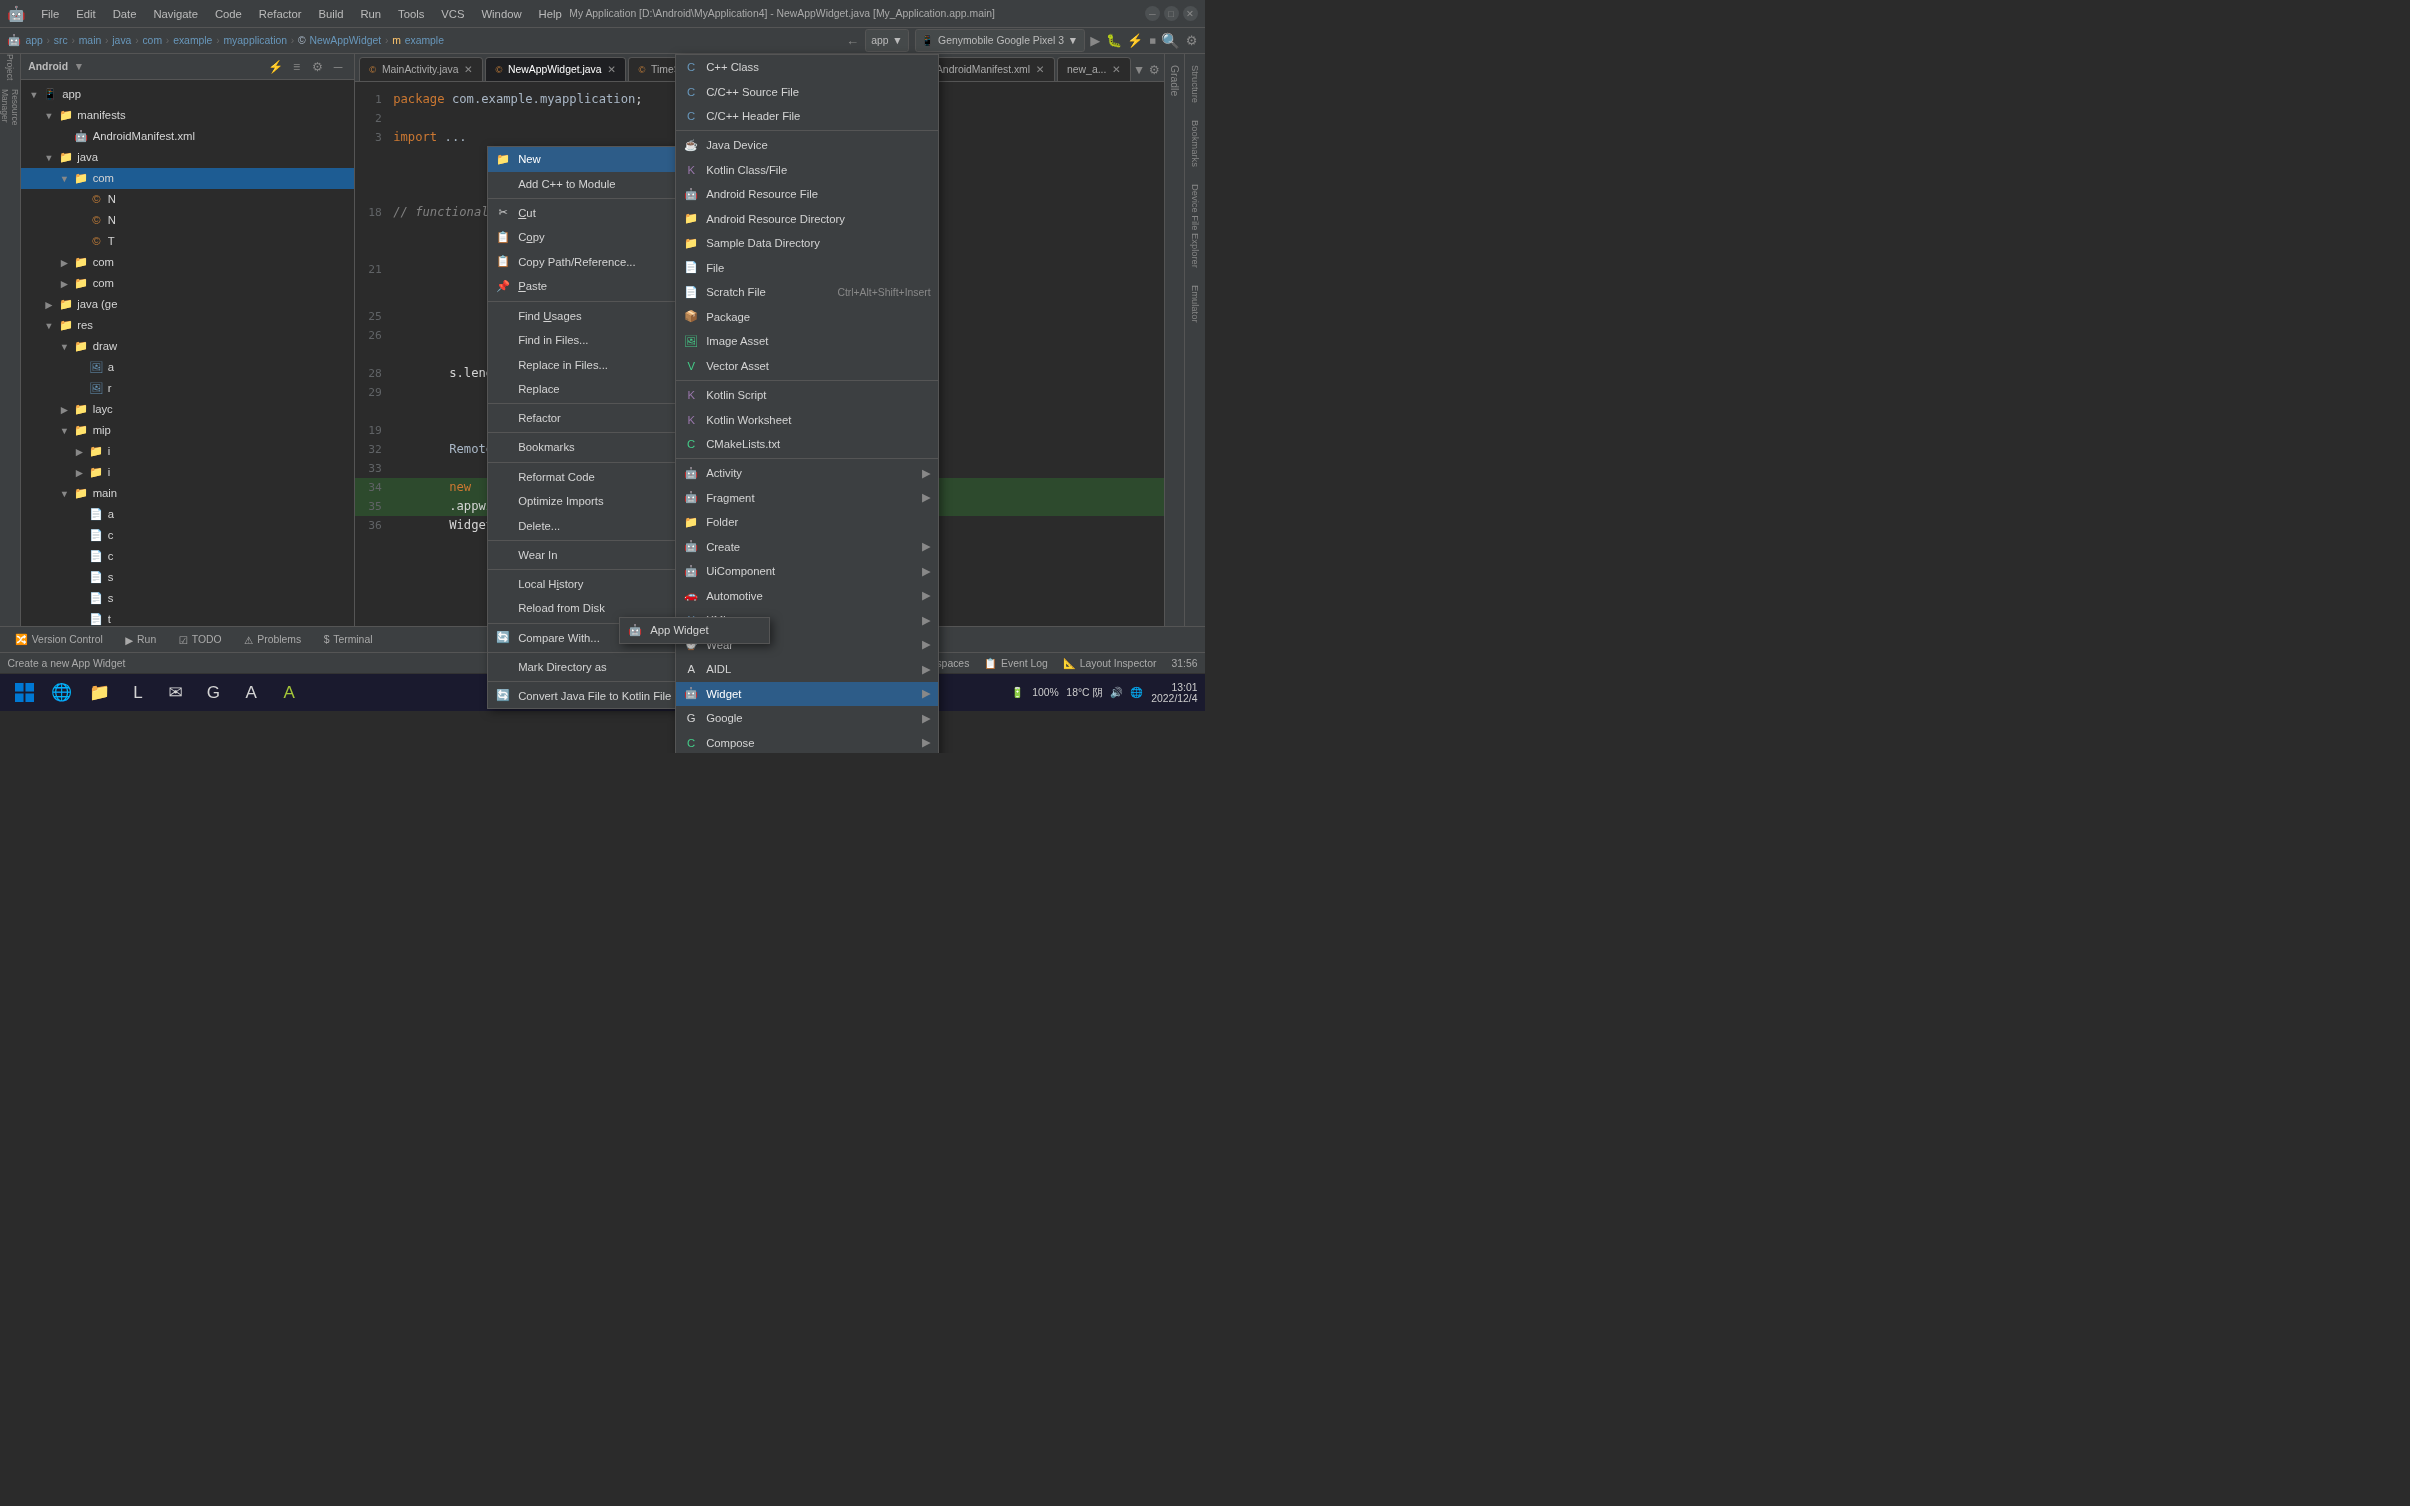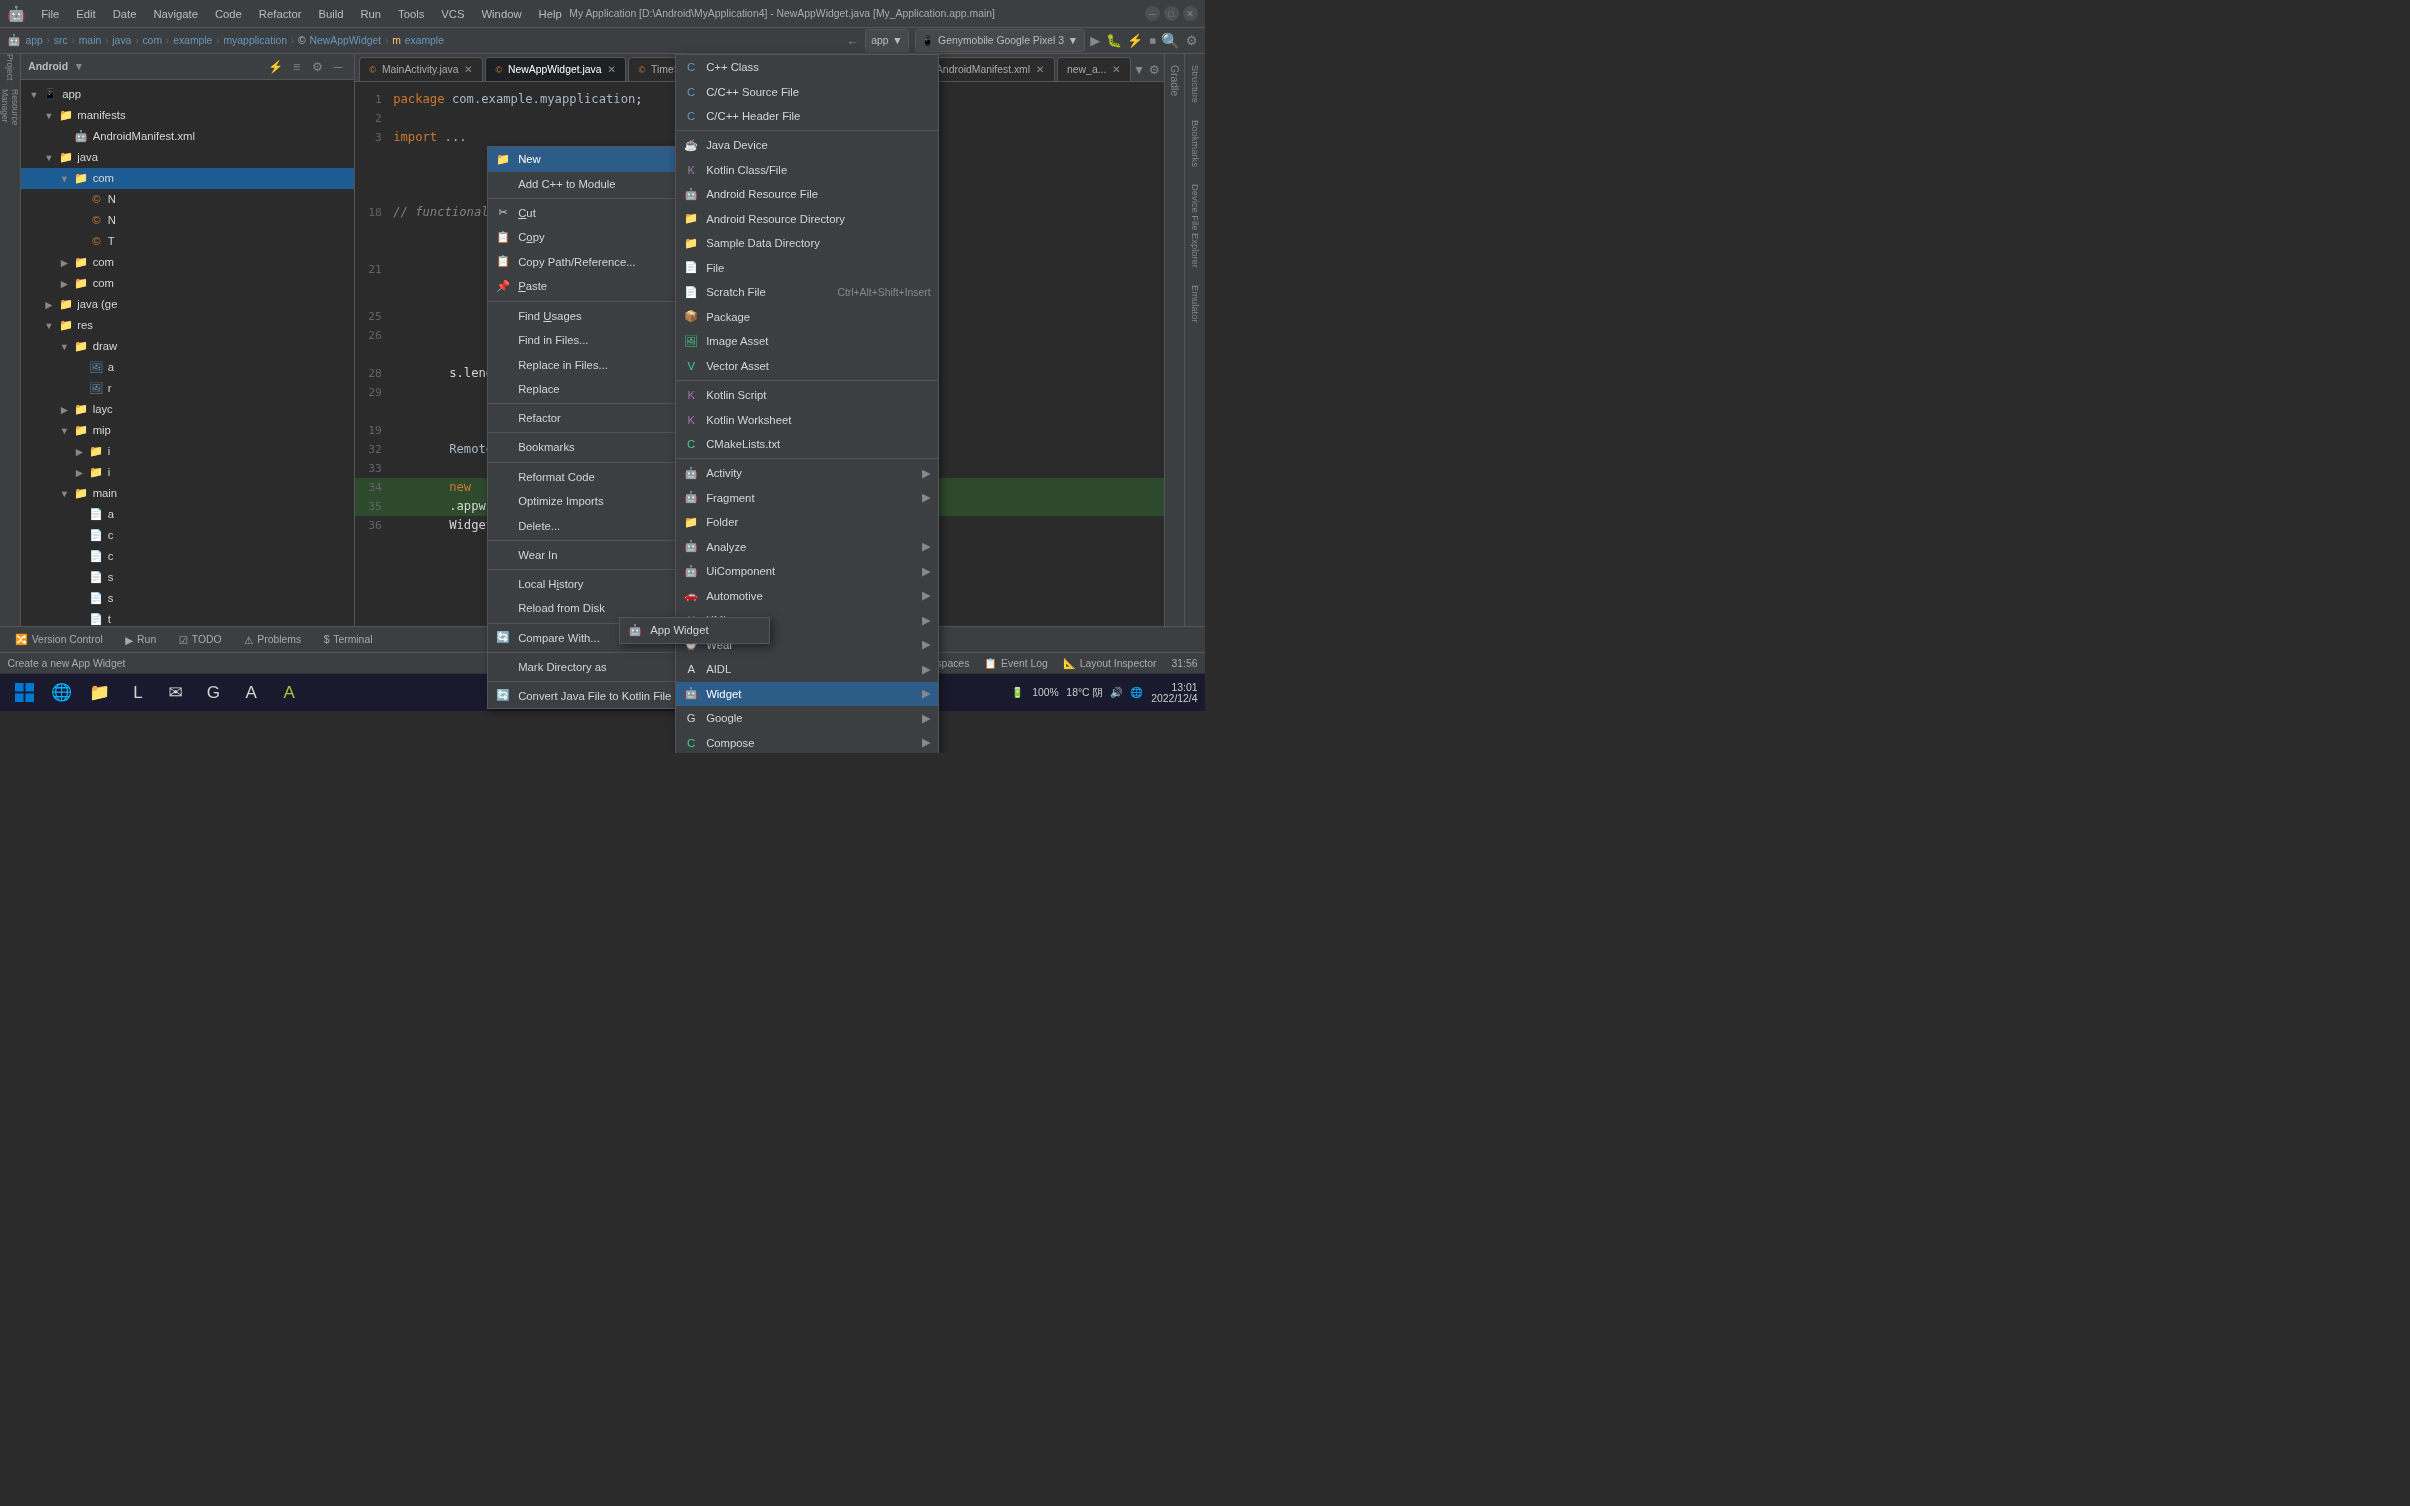--- a/index.html
+++ b/index.html
@@ -1029,21 +1029,21 @@
         <div class="cm-item-icon cm-icon-green">🤖</div>
         <span class="cm-label">Fragment</span>
         <span class="cm-arrow">▶</span>
       </div>
       <div class="cm-item">
         <div class="cm-item-icon">📁</div>
         <span class="cm-label">Folder</span>
       </div>
       <div class="cm-item">
         <div class="cm-item-icon cm-icon-green">🤖</div>
-        <span class="cm-label">Analyze</span>
+        <span class="cm-label">Create</span>
         <span class="cm-arrow">▶</span>
       </div>
       <div class="cm-item">
         <div class="cm-item-icon cm-icon-green">🤖</div>
         <span class="cm-label">UiComponent</span>
         <span class="cm-arrow">▶</span>
       </div>
       <div class="cm-item">
         <div class="cm-item-icon cm-icon-green">🚗</div>
         <span class="cm-label">Automotive</span>

